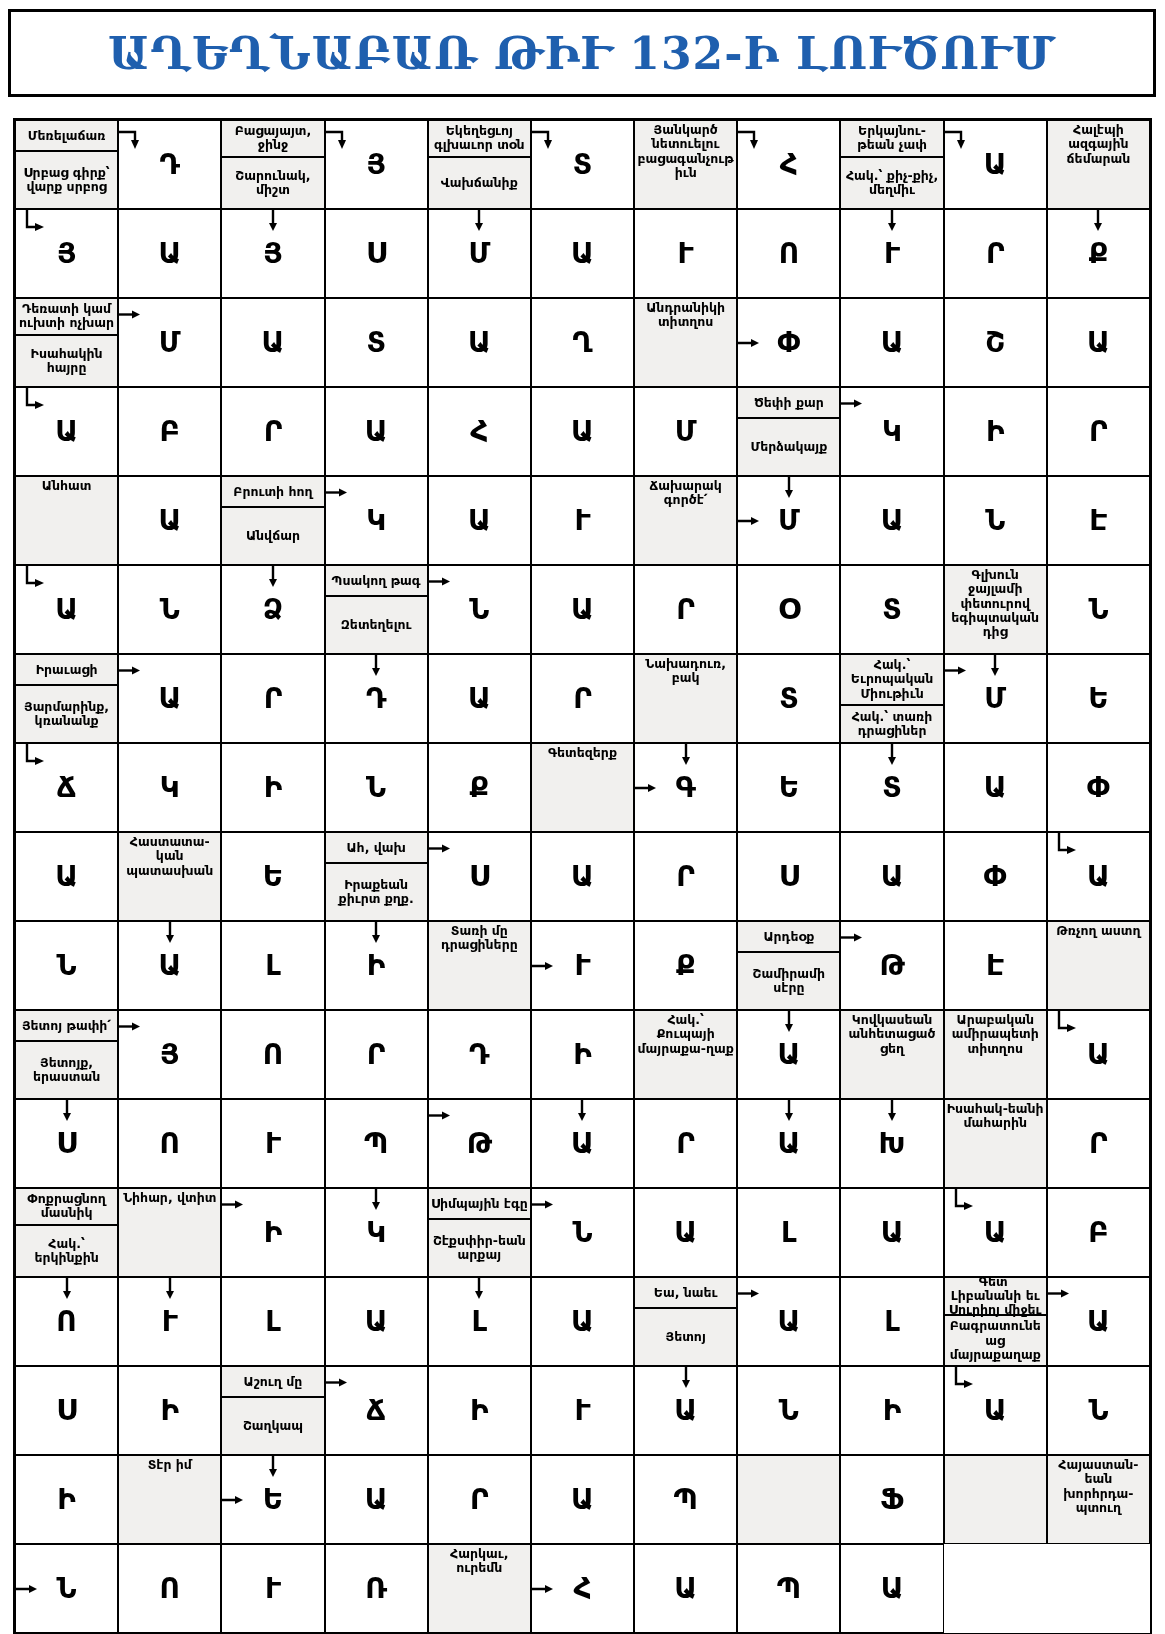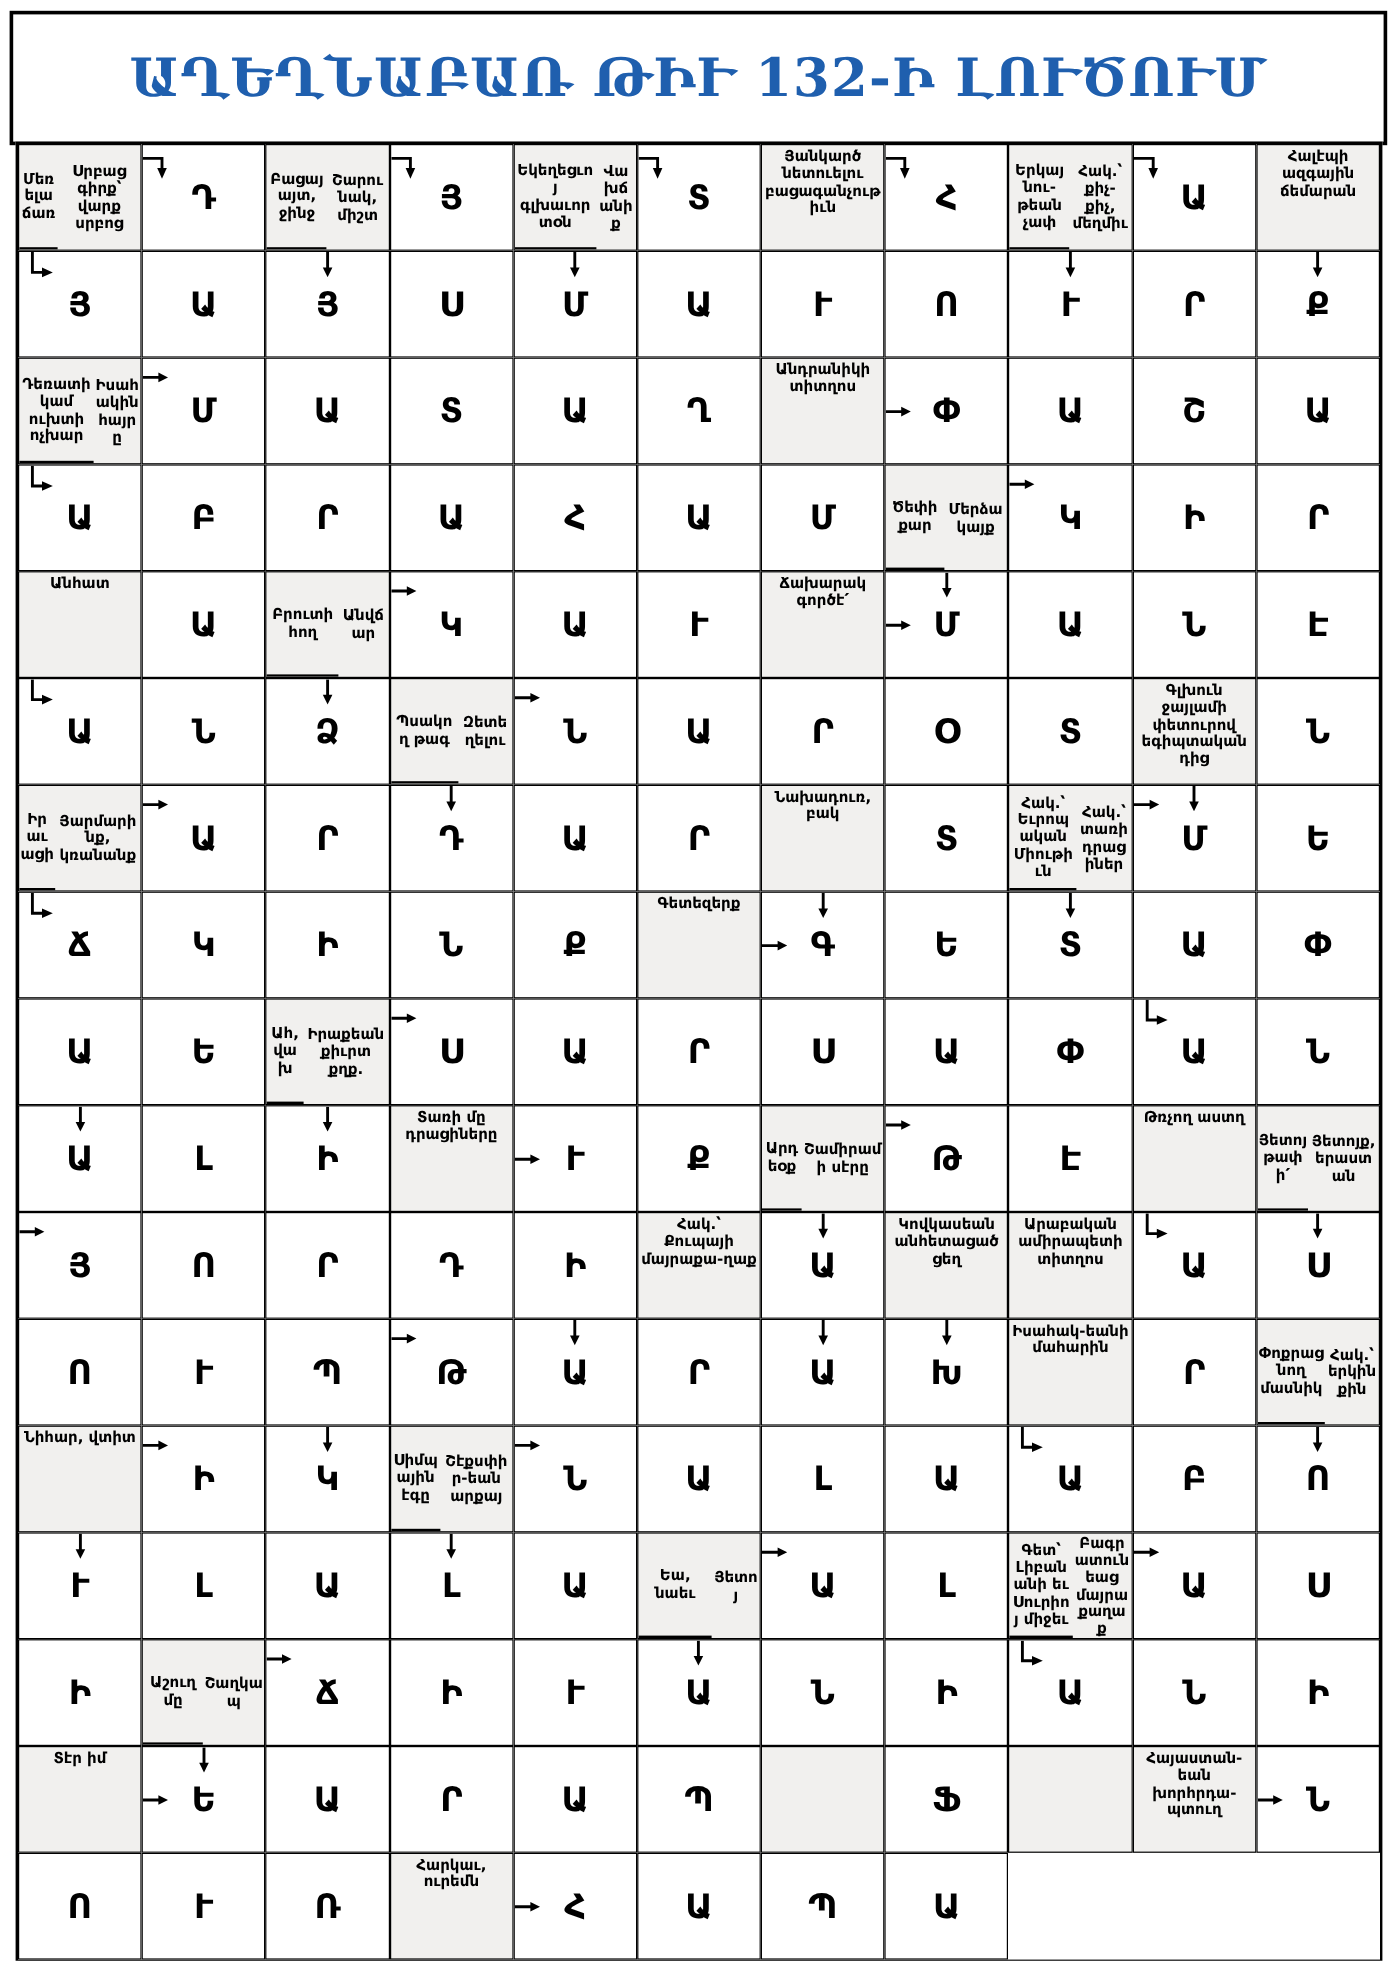--- a/index.html
+++ b/index.html
@@ -1,29 +1,29 @@
 <!DOCTYPE html>
 <html><head>
 <meta charset="utf-8">
 <style>
   html,body{margin:0;padding:0;background:#ffffff;}
   body{width:1165px;height:1634px;position:relative;font-family:"DejaVu Sans",sans-serif;}
-  .title-box{position:absolute;left:8px;top:9px;width:1148px;height:112px;border:3px solid #000;
+  .title-box{position:absolute;left:8px;top:9px;width:1148px;height:88px;border:3px solid #000;
     box-sizing:border-box;display:flex;align-items:center;justify-content:center;background:#fff;}
   .title{font-family:"DejaVu Serif",serif;font-weight:bold;font-size:44px;color:#1f5fae;
     letter-spacing:1px;white-space:nowrap;}
   .grid{position:absolute;left:13px;top:118px;width:1139px;height:1517px;box-sizing:border-box;
     border:2px solid #000;display:grid;grid-template-columns:repeat(11,1fr);grid-template-rows:repeat(17,1fr);
     background:#fff;}
   .cell{border:1px solid #000;position:relative;box-sizing:border-box;overflow:hidden;background:#fff;}
   .letter-cell{display:flex;align-items:center;justify-content:center;}
   .letter{font-size:28px;font-weight:bold;color:#000;line-height:1;}
   .clue-cell{background:#f1f0ee;}
   .clue-cell.single{display:flex;align-items:flex-start;justify-content:center;padding:2px;}
-  .clue-cell.split{display:flex;}
+  .clue-cell.split{display:flex;flex-direction:column;}
   .ch-top{flex:0 1 auto;min-height:36%;border-bottom:2px solid #000;display:flex;align-items:center;
     justify-content:center;padding:3px 1px;box-sizing:border-box;}
   .ch-bot{flex:1 1 auto;display:flex;align-items:center;justify-content:center;padding:3px 1px;box-sizing:border-box;}
   .clue-text{font-size:12.5px;font-weight:bold;color:#000;text-align:center;line-height:1.14;
     overflow-wrap:anywhere;display:block;}
   .blank-cell{background:#f1f0ee;}
   .ar{position:absolute;display:block;line-height:0;pointer-events:none;}
   .ar-d{top:0;left:50%;transform:translateX(-50%);}
   .ar-r{left:0;top:50%;transform:translateY(-50%);}
   .ar-rt{left:0;top:9px;}
@@ -460,20 +460,23 @@
     </div>
     <div class="cell letter-cell">
       <span class="letter">Ա</span>
     </div>
     <div class="cell letter-cell">
       <span class="letter">Փ</span>
     </div>
     <div class="cell letter-cell">
       <span class="letter">Ա</span>
     </div>
+    <div class="cell clue-cell single">
+      <span class="clue-text ">Հաստատա-կան պատասխան</span>
+    </div>
     <div class="cell letter-cell">
       <span class="letter">Ե</span>
     </div>
     <div class="cell clue-cell split">
       <div class="ch-top">
         <span class="clue-text ">Ահ, վախ</span>
       </div>
       <div class="ch-bot">
         <span class="clue-text ">Իրաքեան քիւրտ քղք.</span>
       </div>

